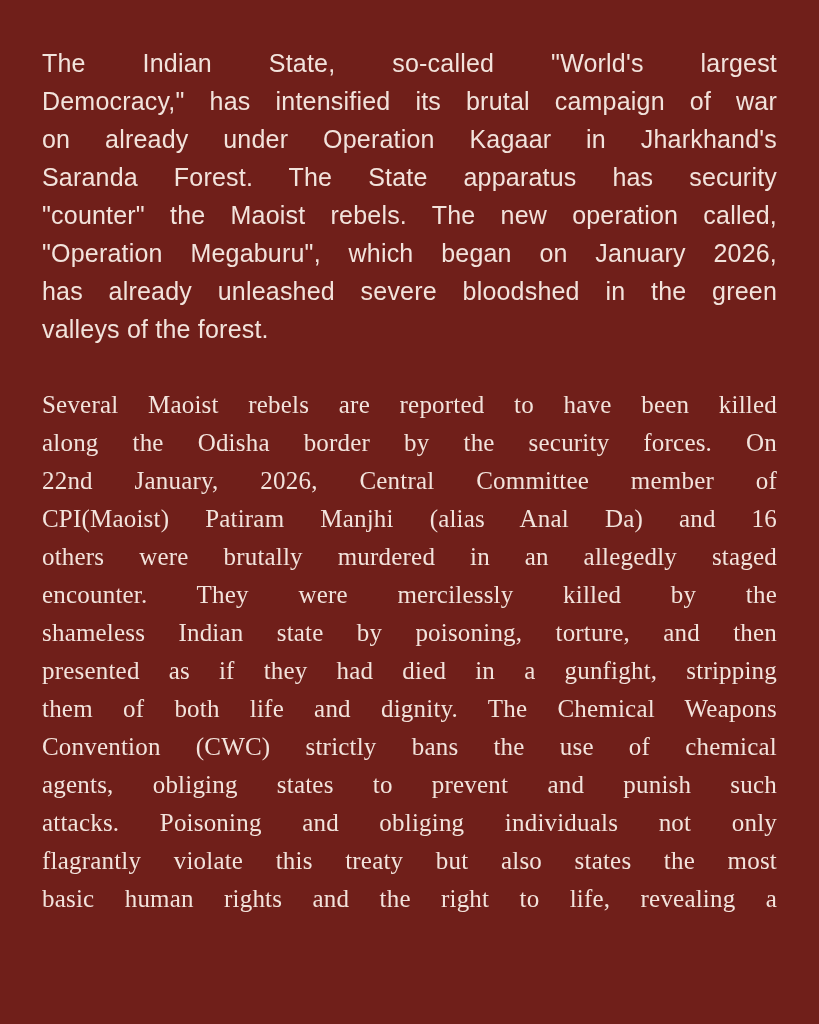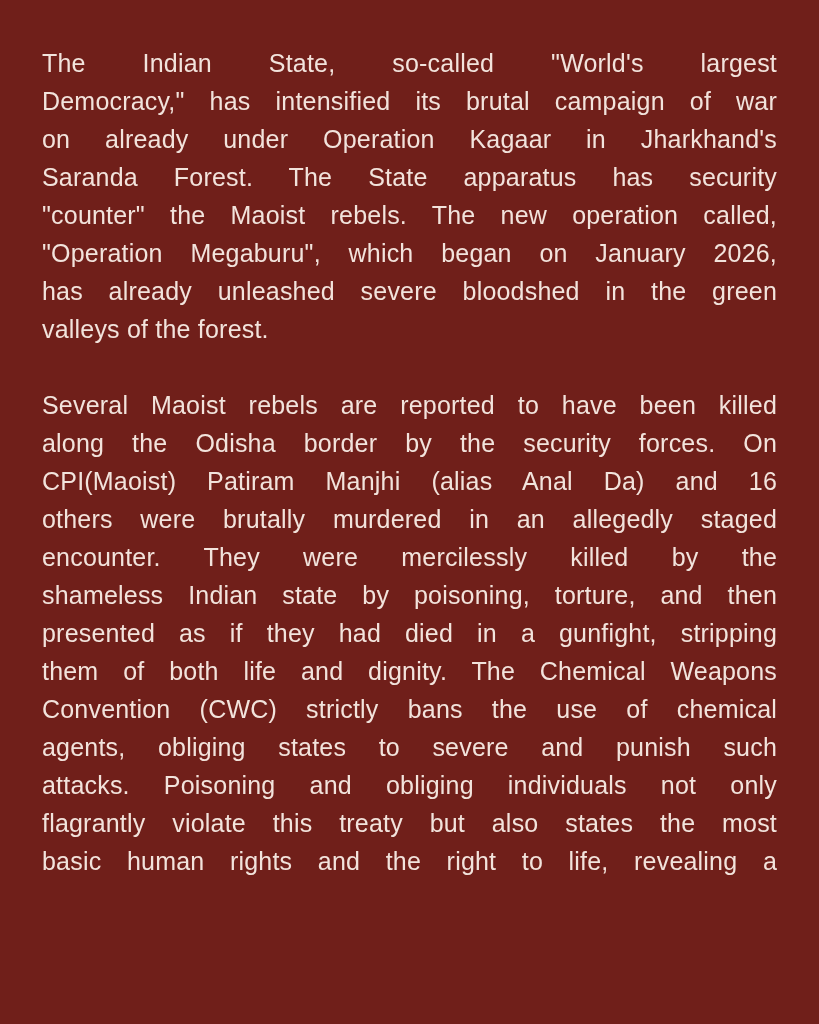--- a/index.html
+++ b/index.html
@@ -18,20 +18,21 @@
     height: 1024px;
     padding: 44px 42px 30px 42px;
     font-family: "Liberation Sans", sans-serif;
     color: #f2e3dc;
   }
   .para {
     margin: 0 0 38px 0;
   }
   .para:last-child {
     margin-bottom: 0;
+    font-family: Liberation Serif, serif;
   }
   .line {
     font-size: 25px;
     line-height: 38px;
     letter-spacing: 0.2px;
     text-align: justify;
     text-align-last: justify;
     white-space: normal;
   }
   .line.last {
@@ -49,26 +50,27 @@
         <div class="line">on already under Operation Kagaar in Jharkhand's</div>
         <div class="line">Saranda Forest. The State apparatus has security</div>
         <div class="line">"counter" the Maoist rebels. The new operation called,</div>
         <div class="line">"Operation Megaburu", which began on January 2026,</div>
         <div class="line">has already unleashed severe bloodshed in the green</div>
         <div class="line last">valleys of the forest.</div>
       </div>
       <div class="para">
         <div class="line">Several Maoist rebels are reported to have been killed</div>
         <div class="line">along the Odisha border by the security forces. On</div>
+        <div class="line">22nd January, 2026, Central Committee member of</div>
         <div class="line">CPI(Maoist) Patiram Manjhi (alias Anal Da) and 16</div>
         <div class="line">others were brutally murdered in an allegedly staged</div>
         <div class="line">encounter. They were mercilessly killed by the</div>
         <div class="line">shameless Indian state by poisoning, torture, and then</div>
         <div class="line">presented as if they had died in a gunfight, stripping</div>
         <div class="line">them of both life and dignity. The Chemical Weapons</div>
         <div class="line">Convention (CWC) strictly bans the use of chemical</div>
-        <div class="line">agents, obliging states to severe and punish such</div>
+        <div class="line">agents, obliging states to prevent and punish such</div>
         <div class="line">attacks. Poisoning and obliging individuals not only</div>
         <div class="line">flagrantly violate this treaty but also states the most</div>
         <div class="line">basic human rights and the right to life, revealing a</div>
       </div>
     </div>
 </div>
 
 </body></html>

